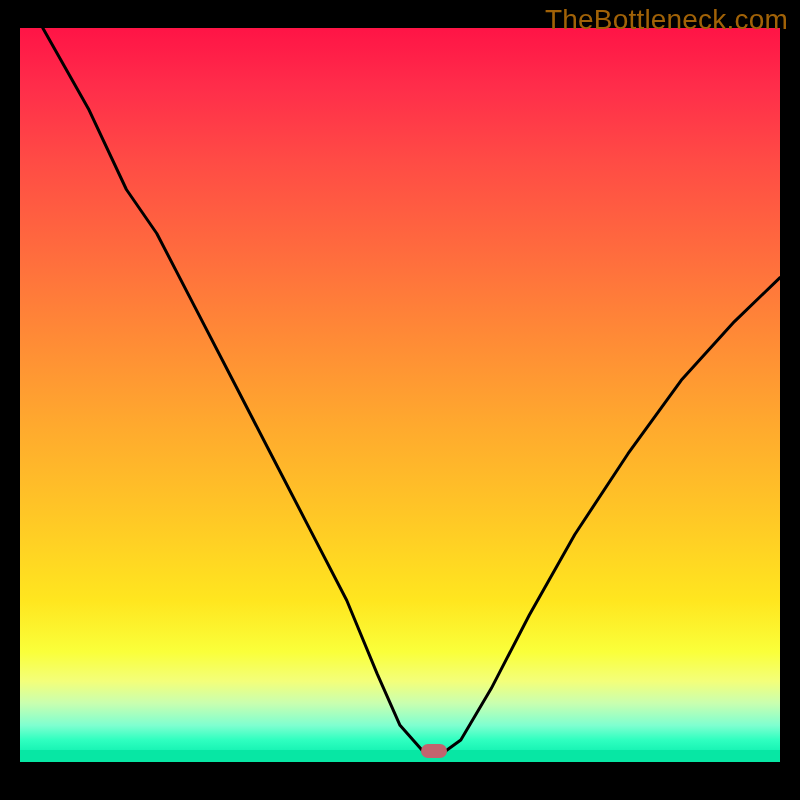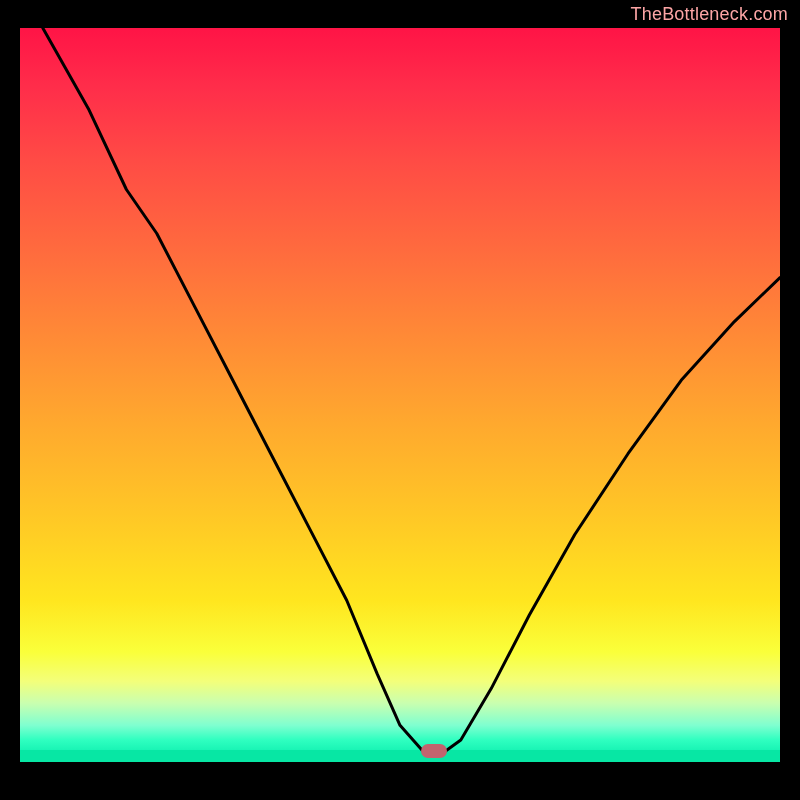--- a/index.html
+++ b/index.html
@@ -14,22 +14,22 @@
   .frame {
     position: relative;
     width: 800px;
     height: 800px;
     background: #000;
   }
   .watermark {
     position: absolute;
     top: 4px;
     right: 12px;
-    color: #fca5a5;
-    font-size: 18px;
+    color: #a16207;
+    font-size: 28px;
     font-weight: 500;
     letter-spacing: 0.2px;
     z-index: 20;
   }
   .plot-area {
     position: absolute;
     left: 20px;
     top: 28px;
     width: 760px;
     height: 734px;

